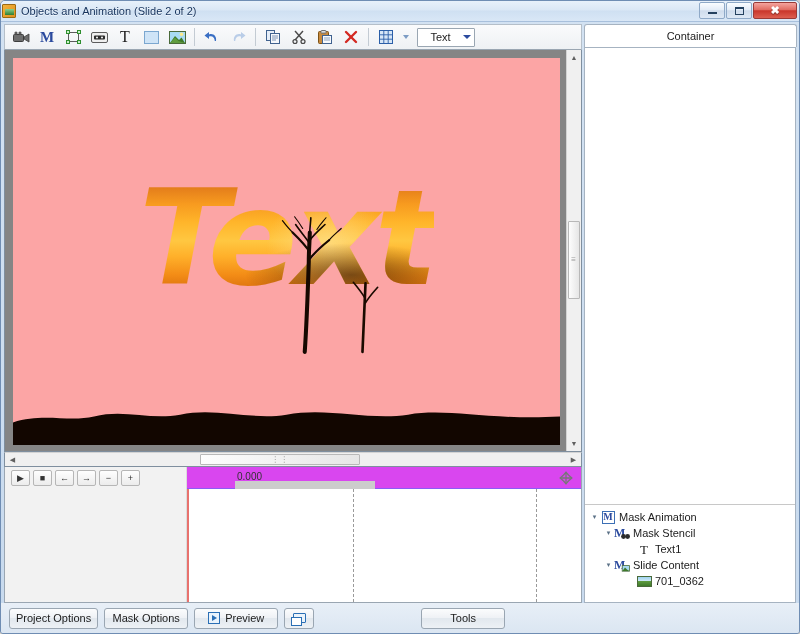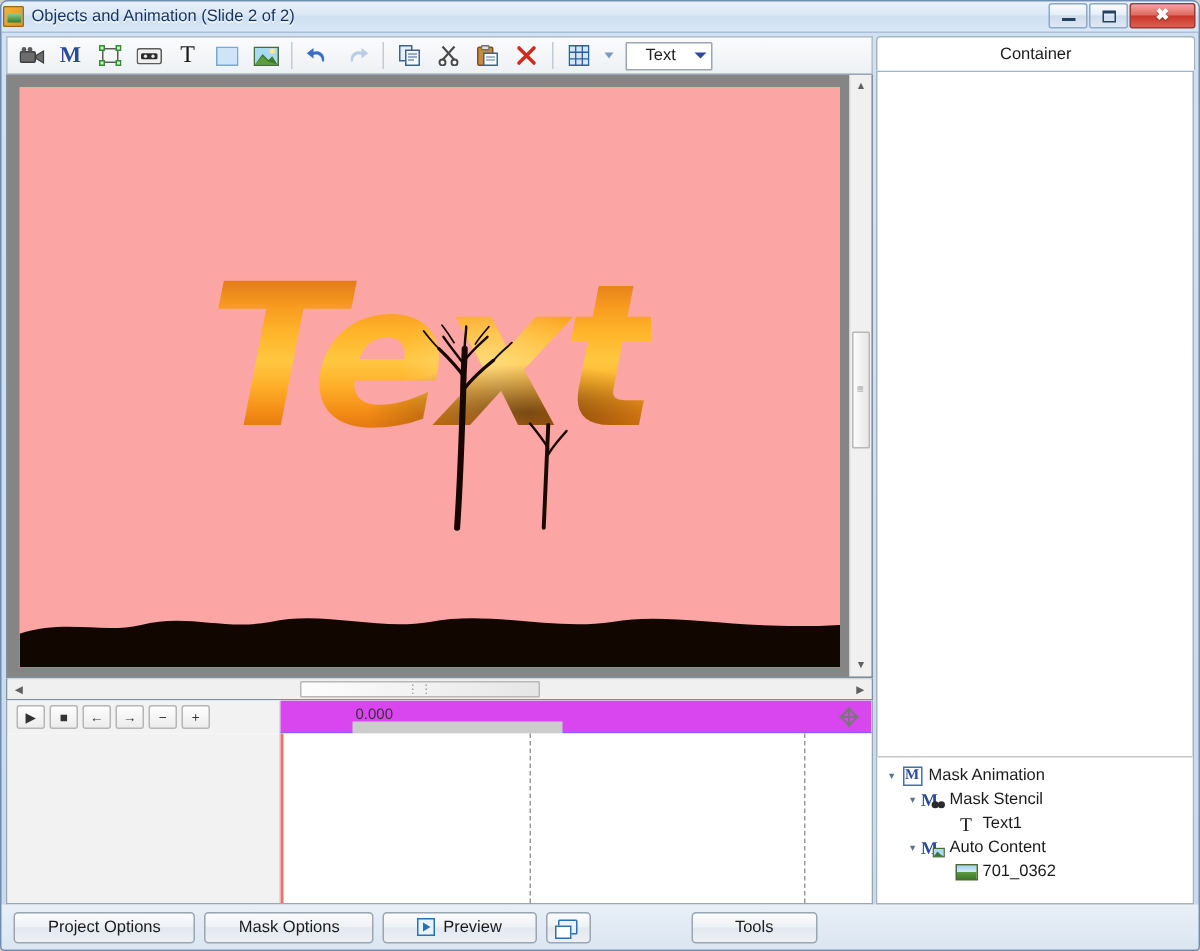--- a/index.html
+++ b/index.html
@@ -300,21 +300,21 @@
   
   #bottombar {
     flex: 0 0 30px; height: 30px;
     display: flex; align-items: center;
     padding: 0 8px;
     gap: 6px;
     background: linear-gradient(to bottom,#e8eff7,#dbe6f2);
   }
   .bbtn {
     height: 21px; min-width: 84px;
-    padding: 0 22px;
+    padding: 0 6px;
     border: 1px solid #9aa6b2; border-radius: 3px;
     background: linear-gradient(to bottom,#fbfcfd 0%,#eef1f5 48%,#e2e8ee 50%,#edf1f5 100%);
     display: flex; align-items: center; justify-content: center; gap: 5px;
     font-size: 11px; color: #1b1b1b;
   }
   .bbtn.square { min-width: 30px; padding: 0 6px; }
   .ic-prev {
     width:12px;height:12px;border:1px solid #2b6fb5;background:#e9f3fc;
     display:flex;align-items:center;justify-content:center;
   }
@@ -610,21 +610,21 @@
 
           <div class="tnode" style="padding-left:14px">
             <span class="exp">▾</span>
             <span class="ticon2">
               <svg width="16" height="14" viewBox="0 0 16 14">
                 <text x="0" y="11" font-family="Liberation Serif, serif" font-size="12" font-weight="bold" fill="#2b4a9e">M</text>
                 <rect x="8.2" y="7.6" width="7.3" height="5.6" fill="#a8dbf2" stroke="#4a6a3a" stroke-width="0.8"></rect>
                 <path d="M8.4 13 L11 9.6 L13 11.6 L15.3 13 Z" fill="#3f7a2a"></path>
               </svg>
             </span>
-            <span class="tlab">Auto Content</span>
+            <span class="tlab">Slide Content</span>
           </div>
 
           <div class="tnode" style="padding-left:36px">
             <span class="exp"></span>
             <span class="ticon2">
               <span class="ic-photo"></span>
             </span>
             <span class="tlab">701_0362</span>
           </div>
 

